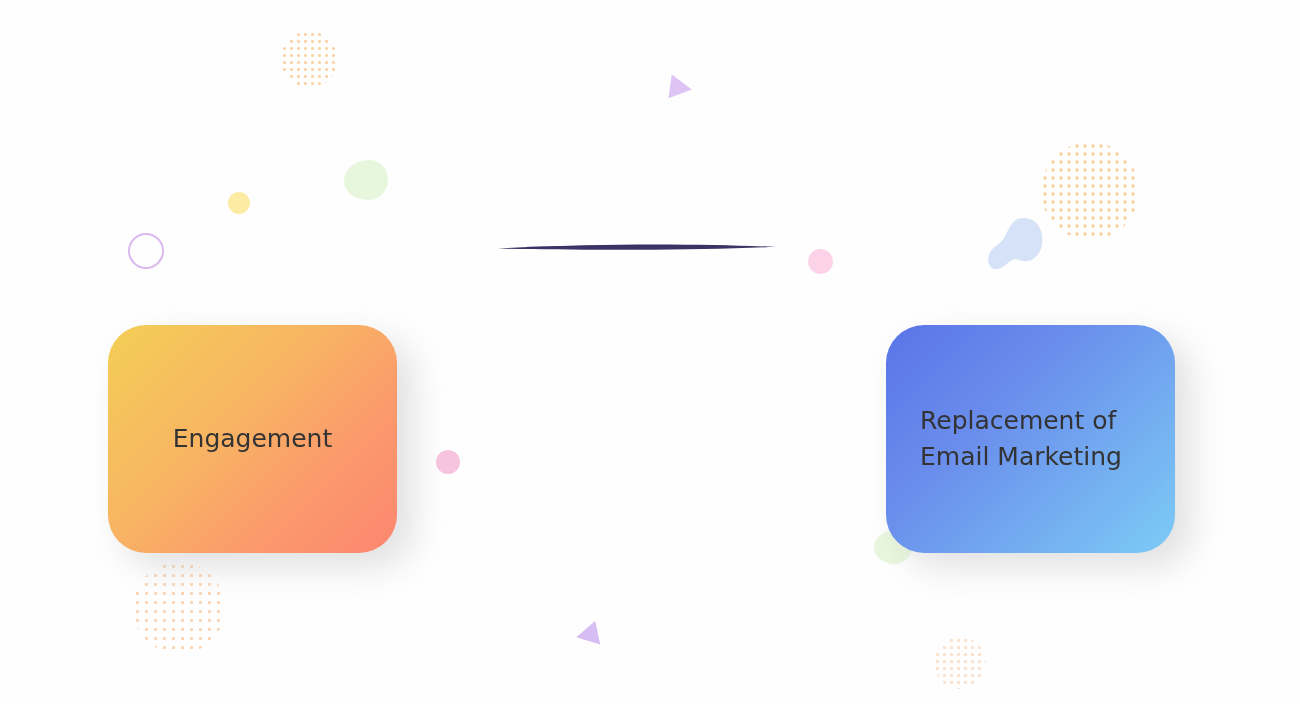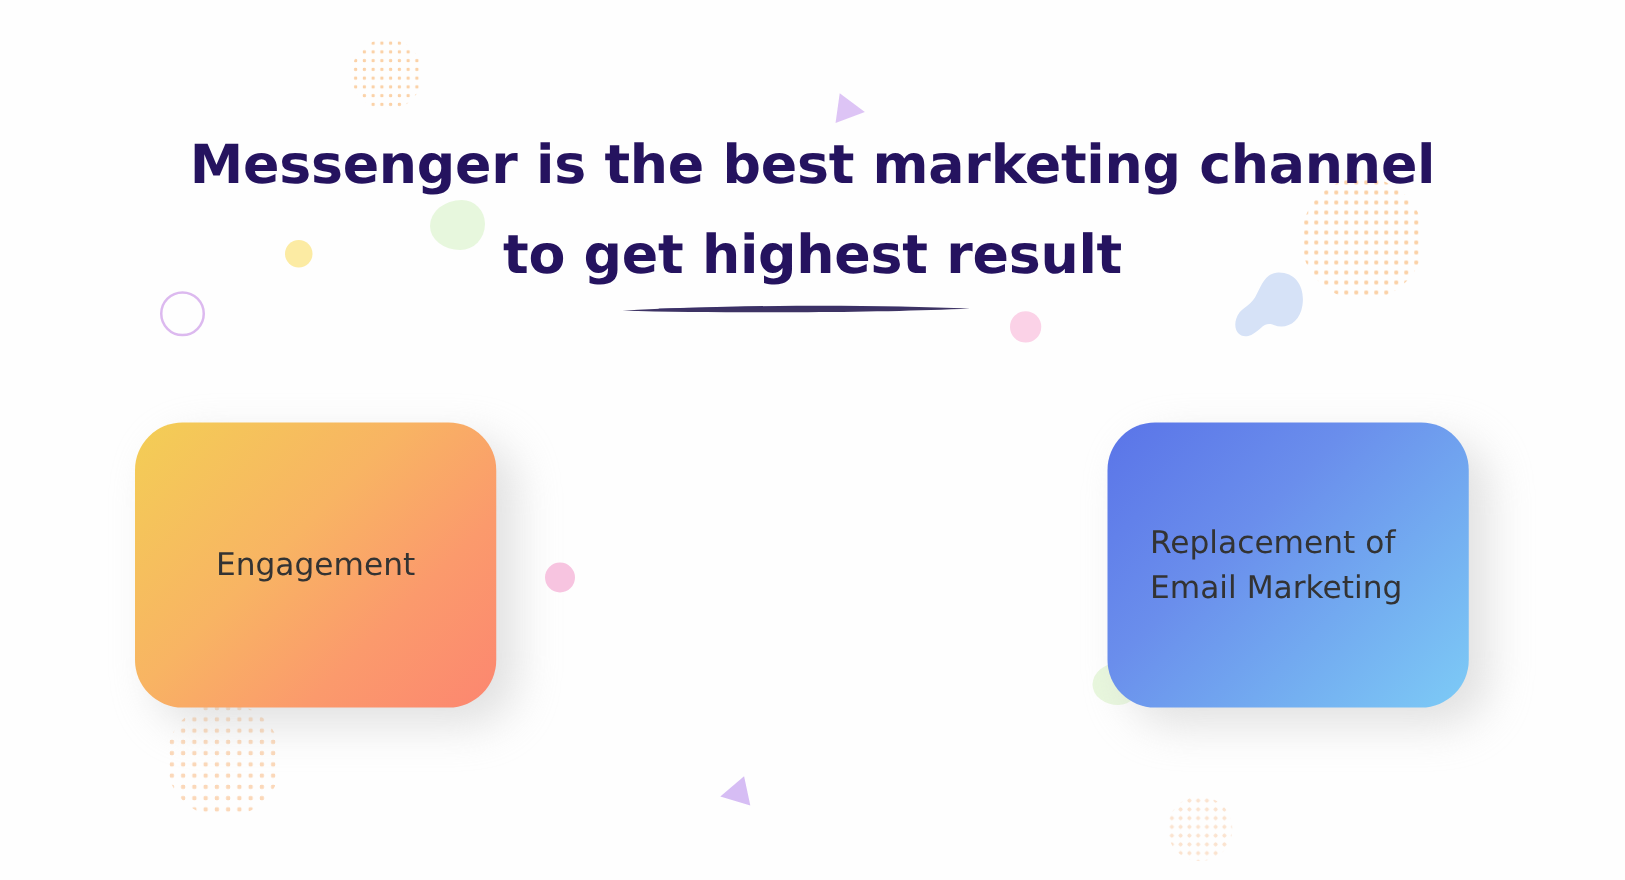--- a/index.html
+++ b/index.html
@@ -76,21 +76,21 @@
     top: 240px;
     width: 280px;
     height: 14px;
     z-index: 5;
   }
 
   
   #cards {
     position: absolute;
     left: 0;
-    top: 338px;
+    top: 325px;
     width: 1300px;
     height: 240px;
     z-index: 4;
   }
 
   .card {
     position: absolute;
     width: 289px;
     height: 228px;
     border-radius: 38px;
@@ -191,24 +191,20 @@
   <div class="deco" style="left:808px; top:249px; width:25px; height:25px;
               border-radius:50%; background:#fbd2e7;"></div>
 
   <div class="deco" style="left:436px; top:450px; width:24px; height:24px;
               border-radius:50%; background:#f7c4e0; z-index:6;"></div>
 
   <div class="deco tri-right" style="left:670px; top:76px; border-left: 22px solid #ddc4f5; transform: rotate(8deg);"></div>
 
   <div class="deco tri-left" style="left:576px; top:623px; border-right: 22px solid #d6bdf4; transform: rotate(-12deg);"></div>
 
-  <div id="title-block">
-    <span class="title-line">Messenger is the best marketing channel</span>
-    <span class="title-line">to get highest result</span>
-  </div>
 
   <div id="underline-stroke">
     <svg width="280" height="14" viewBox="0 0 280 14" preserveAspectRatio="none">
       <path d="M1 8.6 C40 6.4 90 5.0 140 4.6 C190 4.2 240 5.4 279 6.8 C240 8.6 190 9.6 140 9.8 C90 10.0 40 9.6 1 8.6 Z" fill="#2c2257" opacity="0.92"></path>
       <path d="M30 7.4 C80 5.9 150 5.3 230 6.2" stroke="#3a2f6b" stroke-width="1.1" fill="none" opacity="0.75"></path>
     </svg>
   </div>
 
   <div id="cards">
 

